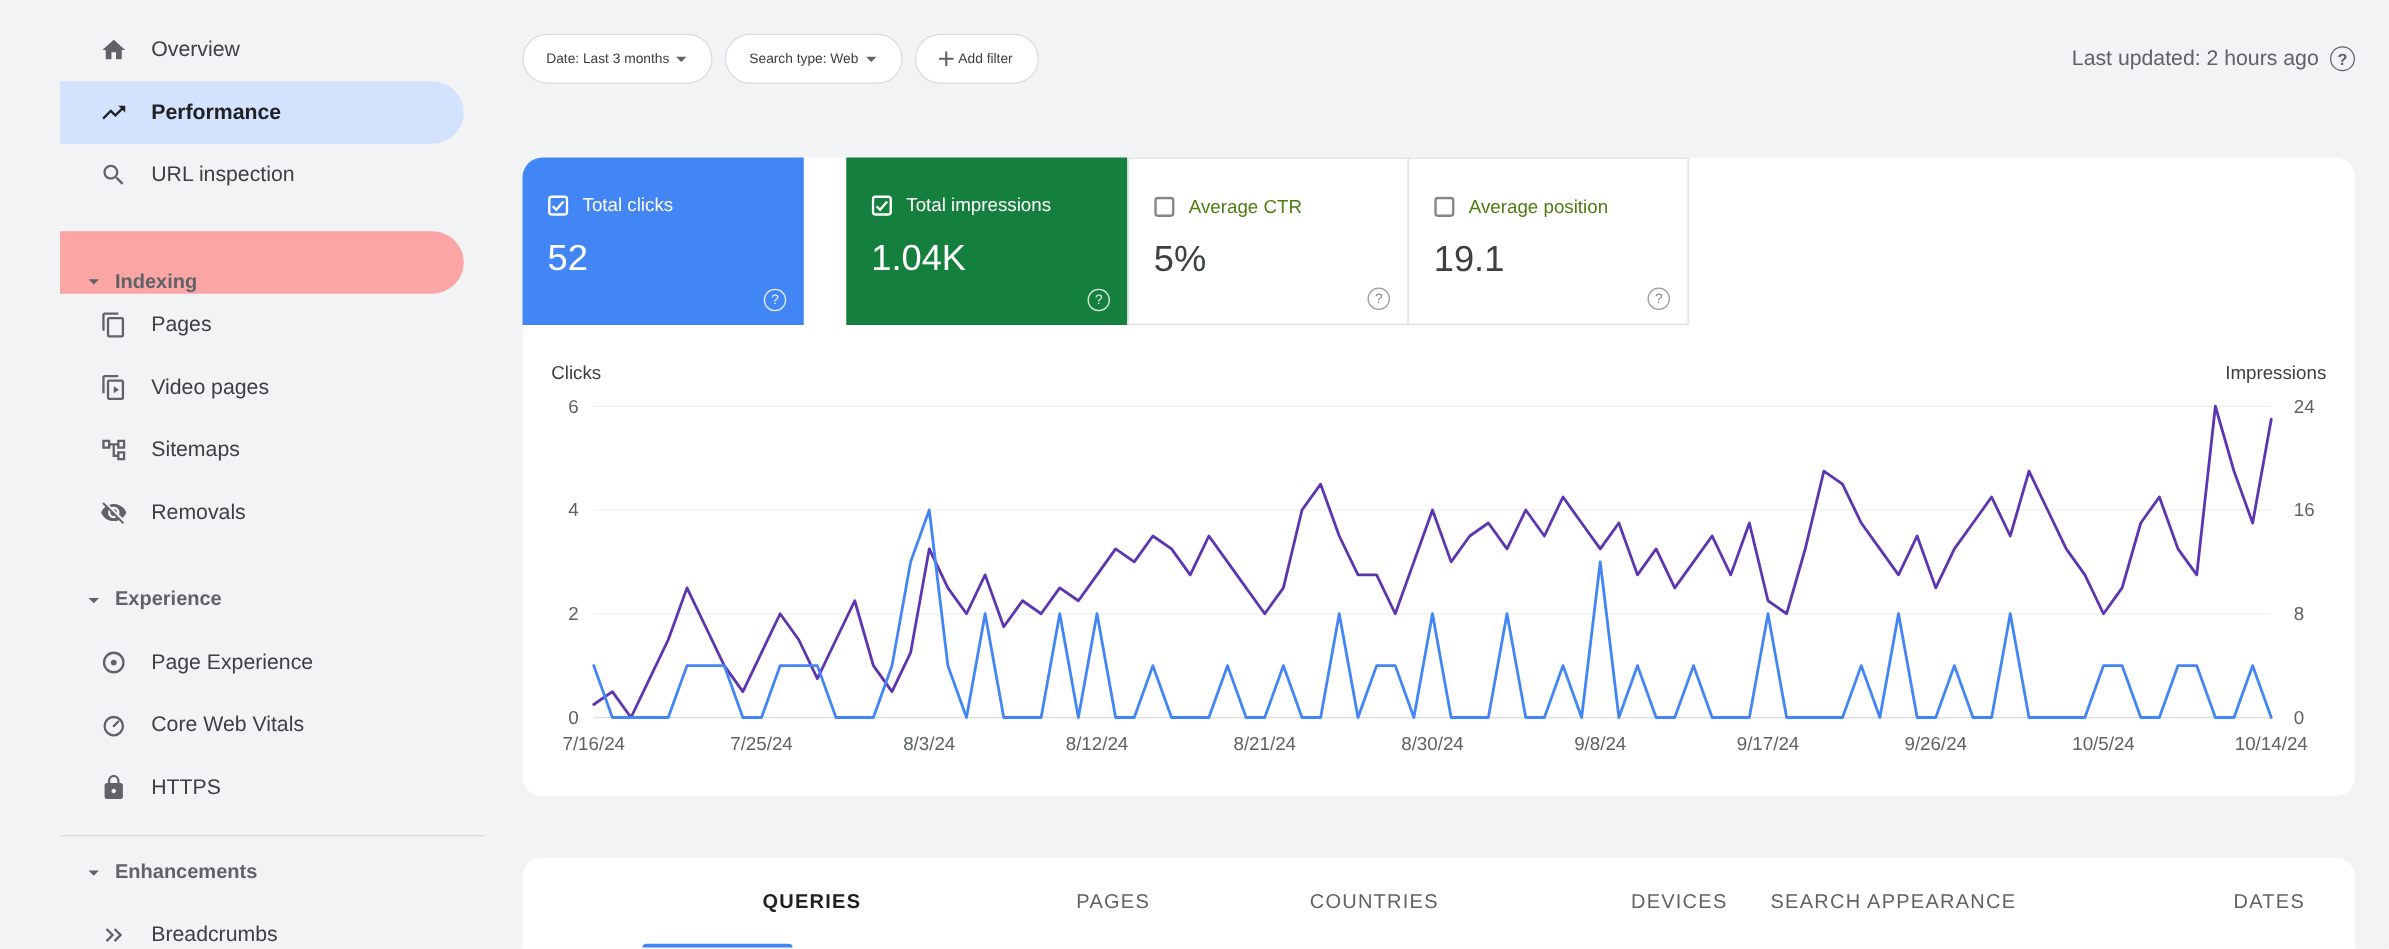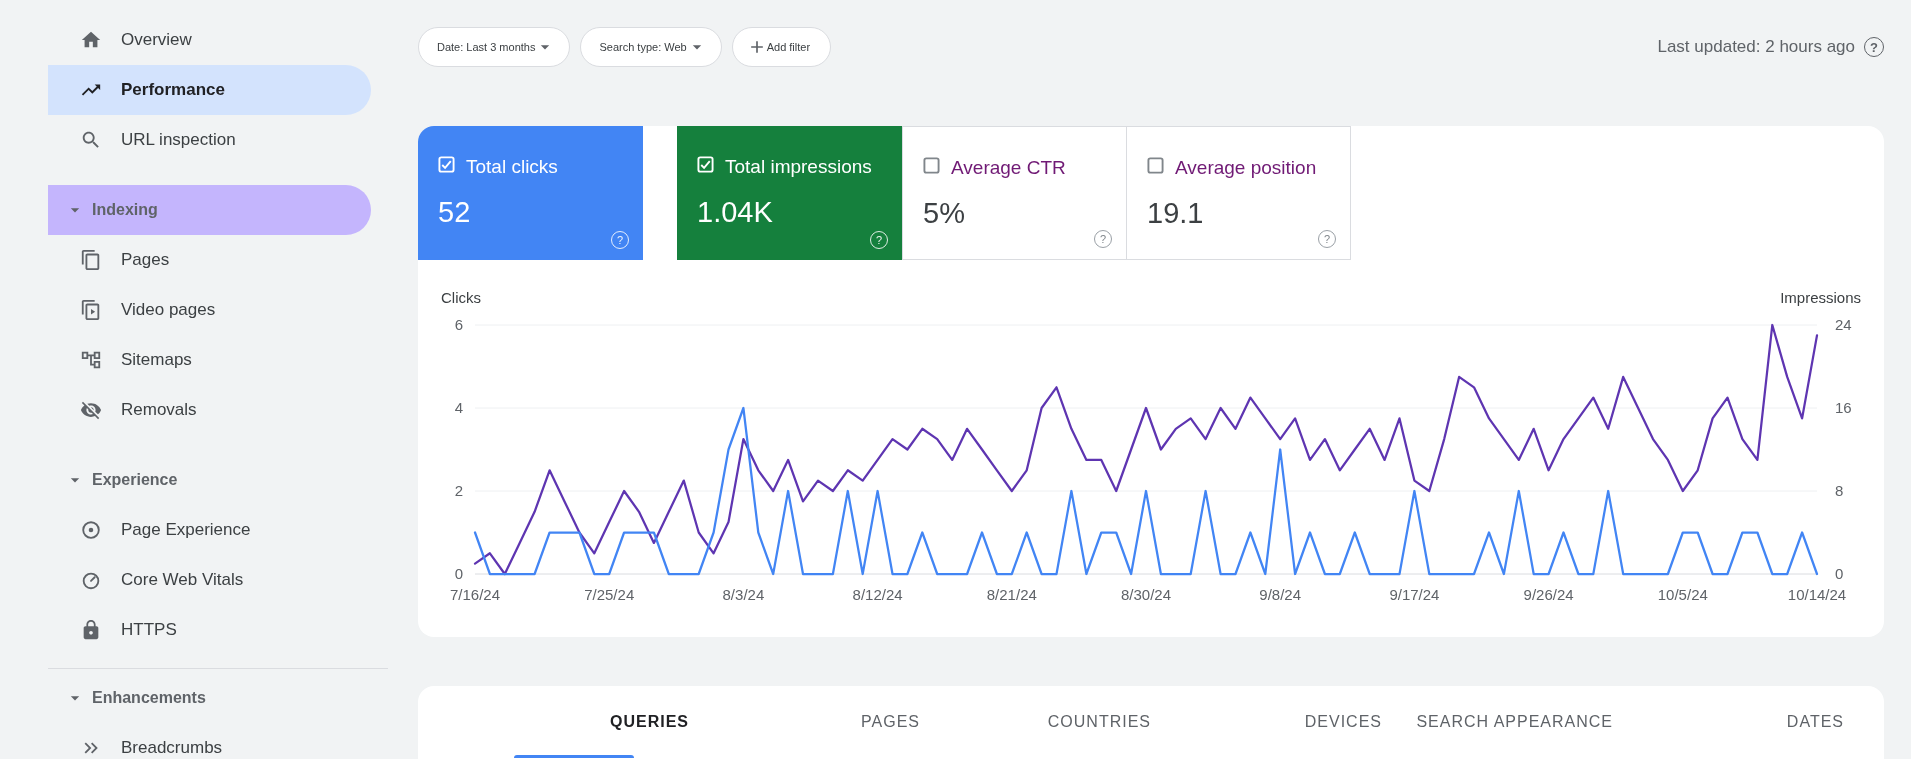--- a/index.html
+++ b/index.html
@@ -19,21 +19,21 @@
   }
   .nav-item .nav-icon { width:22px; height:22px; color:#5f6368; flex:0 0 auto; display:flex; }
   .nav-item .nav-icon svg { width:22px; height:22px; fill:currentColor; }
   .nav-item.selected { background:#d3e3fd; color:#202124; font-weight:bold; }
   .nav-item.selected .nav-icon { color:#202124; }
   .section-header {
     height:50px; display:flex; align-items:center; gap:7px;
     padding-left:17px; font-size:16px; color:#5f6368; font-weight:bold;
     cursor:pointer; border-radius:0 25px 25px 0; width:323px;
   }
-  .section-header.hl { background:#c4b5fd; }
+  .section-header.hl { background:#fca5a5;align-items:flex-end; }
   .section-header .chev { width:20px; height:20px; color:#5f6368; display:flex; }
   .section-header .chev svg { width:20px; height:20px; fill:currentColor; }
   .gap-top { margin-top:20px; }
   .sidebar-divider { height:1px; background:#dadce0; margin:13px 0 4px 0; width:340px; }
   
   .main { position:absolute; left:323px; top:0; right:0; height:759px; }
   .toolbar { position:absolute; left:95px; right:27px; top:27px; height:40px; display:flex; align-items:center; gap:10px; }
   .chip {
     height:40px; border:1px solid #dadce0; border-radius:20px; background:#fff;
     display:flex; align-items:center; padding:0 14px 0 18px;
@@ -49,23 +49,23 @@
     font-size:13px; display:flex; align-items:center; justify-content:center; font-weight:bold; cursor:pointer;
   }
   
   .panel { position:absolute; left:95px; top:126px; width:1466px; height:511px; background:#fff; border-radius:16px; }
   .metrics-row { display:flex; height:134px; }
   .metric { width:225px; height:134px; position:relative; padding:30px 18px 0 20px; cursor:pointer; }
   .metric.colored { color:#fff; }
   .metric:first-child { border-top-left-radius:16px; }
   .metric.plain { border:1px solid #dadce0; background:#fff; }
   .metric.plain + .metric.plain { margin-left:-1px; }
-  .metric-top { display:flex; align-items:flex-start; gap:11px; font-size:19px; }
+  .metric-top { display:flex; align-items:flex-end; gap:11px; font-size:15px; }
   .metric.colored .metric-top { color:#fff; }
-  .metric.plain .metric-top { color:#701a75; }
+  .metric.plain .metric-top { color:#4d7c0f; }
   .metric-value { margin-top:12px; font-size:29px; line-height:44px; }
   .metric.plain .metric-value { color:#3c4043; }
   .cb { width:17px; height:17px; display:flex; }
   .cb svg { width:17px; height:17px; }
   .metric-help {
     position:absolute; right:14px; bottom:11px; width:18px; height:18px; border-radius:50%;
     font-size:11px; display:flex; align-items:center; justify-content:center; cursor:pointer;
   }
   .metric.colored .metric-help { border:1.5px solid rgba(255,255,255,.85); color:rgba(255,255,255,.9); }
   .metric.plain .metric-help { border:1.5px solid #9aa0a6; color:#80868b; }

